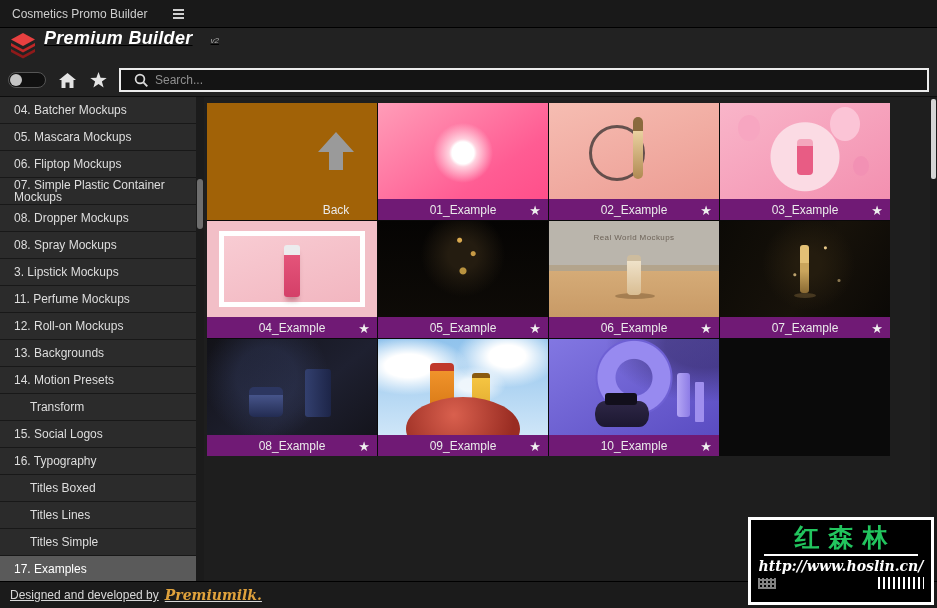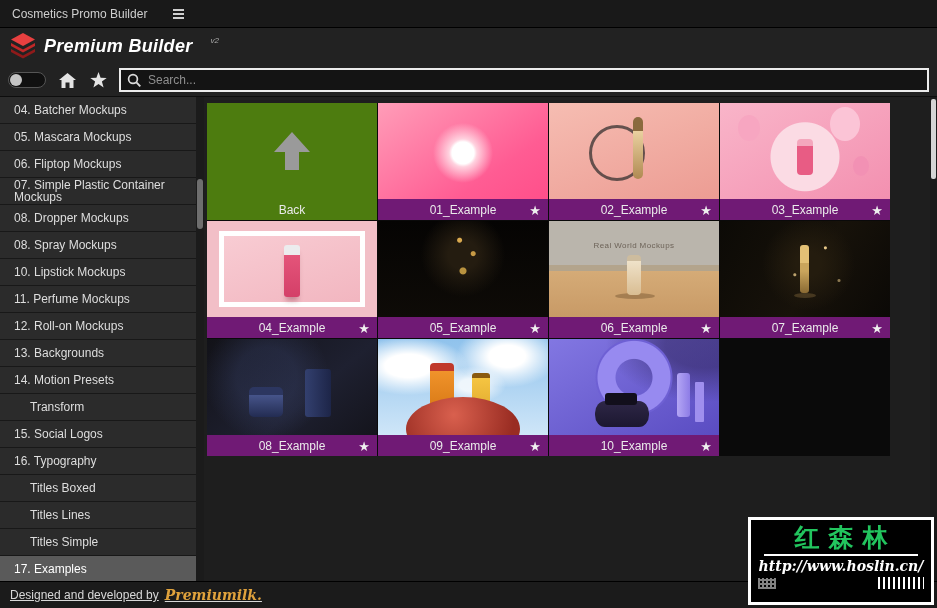--- a/index.html
+++ b/index.html
@@ -12,31 +12,31 @@
     box-shadow: inset 0 0 0 1px #484848;
   }
 
   
   .titlebar { height:28px; background:#191919; display:flex; align-items:center;
     padding:0 12px; color:#cfcfcf; font-size:12px; border-bottom:1px solid #000;gap:8px; }
   .menu-icon { margin-left:18px; display:inline-flex; flex-direction:column; gap:2px; cursor:pointer; }
   .menu-icon i { display:block; width:11px; height:2px; background:#cfcfcf; }
 
   
-  .header { height:36px; background:#222; display:flex; align-items:center; padding:0 10px; }
+  .header { height:36px; background:#222; display:flex; padding:0 10px;text-decoration:underline; }
   .logo { display:flex; align-items:center; }
   .app-name { color:#fff; font-size:18px; font-weight:bold; font-style:italic; margin-left:8px; letter-spacing:.3px; }
   .version { color:#aaa; font-size:8px; margin-left:18px; align-self:flex-start; margin-top:8px; font-style:italic; }
 
   
   .toolbar { height:33px; background:#222; display:flex; align-items:center; padding:0 8px; gap:11px; border-bottom:1px solid #0d0d0d; }
   .toggle { width:38px; height:16px; background:#101010; border:1px solid #555; border-radius:9px; position:relative; cursor:pointer; flex:0 0 auto; }
   .toggle .knob { position:absolute; left:1px; top:1px; width:12px; height:12px; border-radius:50%; background:#c4c4c4; }
   .icon-btn { width:20px; height:20px; display:flex; align-items:center; justify-content:center; cursor:pointer; flex:0 0 auto; }
-  .searchbox { flex:1; height:24px; border:2px solid #ececec; background:#141414; display:flex; align-items:center; padding:0 6px; gap:7px; }
+  .searchbox { flex:1; height:24px; border:2px solid #ececec; background:#141414; display:flex; align-items:center; padding:0 13px; gap:7px; }
   .searchbox input { flex:1; background:transparent; border:0; outline:0; color:#c8c8c8; font-size:12px; font-family:"Liberation Sans", sans-serif; }
   .searchbox input::placeholder { color:#8f8f8f; }
 
   
   .main { display:flex; height:484px; position:relative; }
 
   .sidebar { width:196px; background:#232323; overflow:hidden; }
   .side-item { height:27px; border-bottom:1px solid #181818; background:#2b2b2b; color:#dedede;
     font-size:12px; line-height:12px; display:flex; align-items:center; padding:0 6px 0 14px; cursor:pointer; }
   .side-item.sub { padding-left:30px; }
@@ -45,27 +45,27 @@
   .inner-scroll { width:8px; background:#1b1b1b; position:relative; }
   .inner-scroll .thumb-bar { position:absolute; left:1px; width:6px; top:82px; height:50px; background:#6e6e6e; border-radius:3px; }
 
   .content { flex:1; padding:6px 0 0 3px; background:#1e1e1e; overflow:hidden; }
   .grid { display:grid; grid-template-columns:repeat(4,170px); gap:1px; background:#0a0a0a; width:max-content; }
 
   .tile { width:170px; height:117px; background:#0d0d0d; position:relative; cursor:pointer; }
   .tile-bar { height:21px; background:#701a75; display:flex; align-items:center; justify-content:center;
     position:relative; color:#eaeaea; font-size:12px; }
   .tile-star { position:absolute; right:7px; top:50%; transform:translateY(-50%); color:#efefef; font-size:13px; cursor:pointer; }
-  .tile-back, .tile-back .tile-bar, .tile-back .thumb { background:#4d7c0f; }
+  .tile-back, .tile-back .tile-bar, .tile-back .thumb { background:#a16207;padding-left:44px; }
   .tile-back .thumb { display:flex; align-items:center; justify-content:center; }
   .tile-sel { outline:1px solid #4fc3b8; outline-offset:-1px; }
 
   .thumb { height:96px; position:relative; overflow:hidden; }
   .thumb .art, .thumb::before, .thumb::after { content:""; position:absolute; }
-  .thumb-caption { position:absolute; top:20px; left:0; width:100%; text-align:center;
+  .thumb-caption { position:absolute; top:12px; left:0; width:100%; text-align:center;
     font-size:8px; color:#6d6358; letter-spacing:.4px; }
 
   
   .t01 { background:
     radial-gradient(circle at 50% 52%, #ffffff 0 11px, #ffd2df 14px, rgba(255,170,195,0) 30px),
     linear-gradient(145deg, #ff9db8, #ff5c93 70%, #ff4f8a); }
 
   
   .t02 { background: linear-gradient(160deg,#f6bdb2,#ec9c93); }
   .t02::before { left:40px; top:22px; width:50px; height:50px; border:3px solid rgba(40,40,40,.7); border-radius:50%; }
@@ -223,21 +223,21 @@
 
 <div class="main">
 
   <div class="sidebar">
     <div class="side-item">04. Batcher Mockups</div>
     <div class="side-item">05. Mascara Mockups</div>
     <div class="side-item">06. Fliptop Mockups</div>
     <div class="side-item">07. Simple Plastic Container Mockups</div>
     <div class="side-item">08. Dropper Mockups</div>
     <div class="side-item">08. Spray Mockups</div>
-    <div class="side-item">10. Lipstick Mockups</div>
+    <div class="side-item">3. Lipstick Mockups</div>
     <div class="side-item">11. Perfume Mockups</div>
     <div class="side-item">12. Roll-on Mockups</div>
     <div class="side-item">13. Backgrounds</div>
     <div class="side-item">14. Motion Presets</div>
     <div class="side-item sub">Transform</div>
     <div class="side-item">15. Social Logos</div>
     <div class="side-item">16. Typography</div>
     <div class="side-item sub">Titles Boxed</div>
     <div class="side-item sub">Titles Lines</div>
     <div class="side-item sub">Titles Simple</div>

